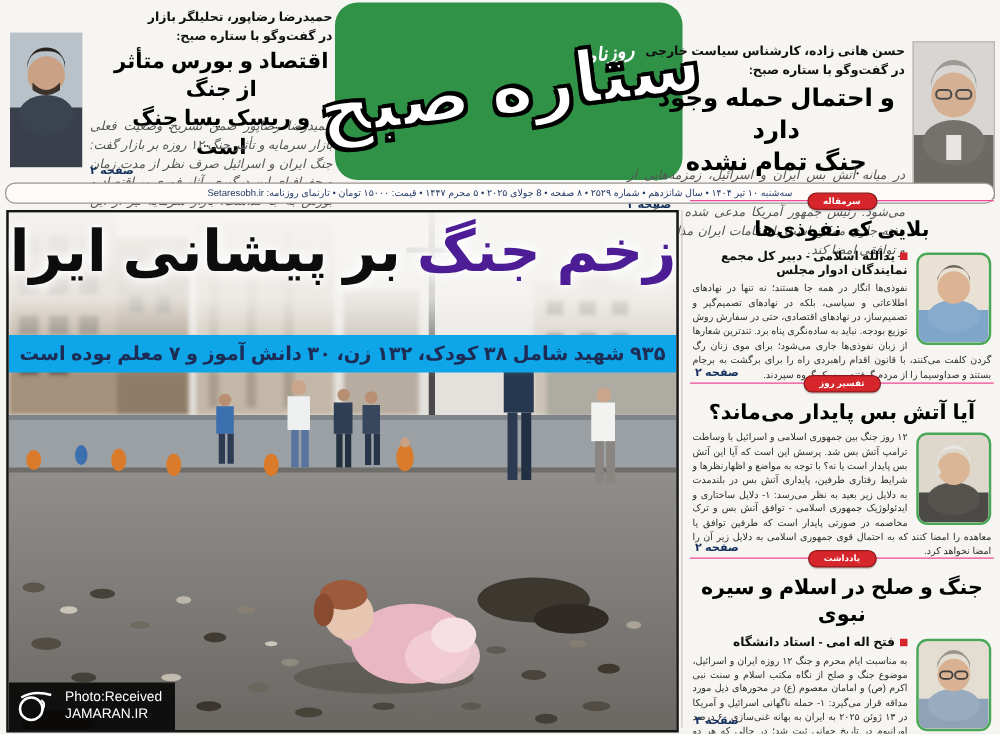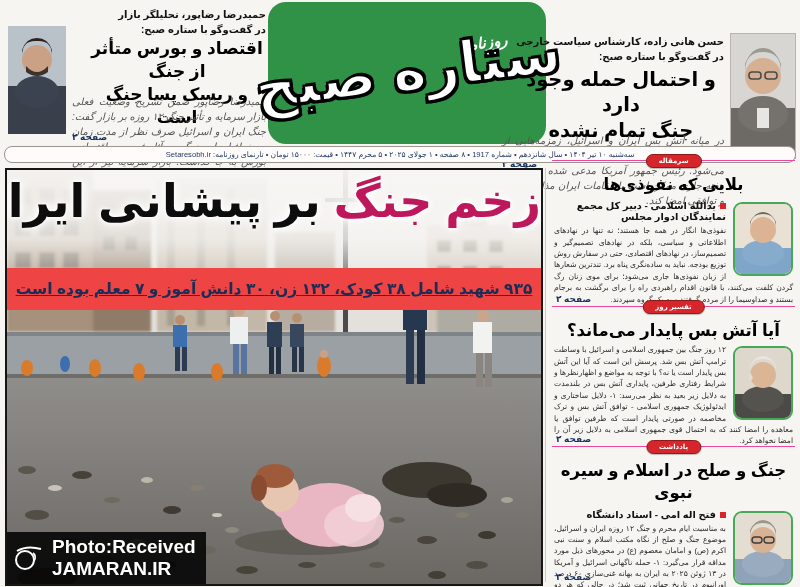--- a/index.html
+++ b/index.html
@@ -32,25 +32,25 @@
   #masthead .logo-kind{position:absolute;right:38px;top:32px;color:#fff;font-size:15px;font-style:italic;font-weight:700;transform:rotate(-8deg);}
 
   
   #datebar{position:absolute;left:4px;top:146px;width:790px;height:15px;border:1px solid #9a958e;border-radius:8px;background:#fdfcfa;display:flex;align-items:center;justify-content:center;direction:rtl;font-size:7.6px;color:#223a66;}
 
   
   #photo{position:absolute;left:5px;top:168px;width:534px;height:414px;border:2px solid #161616;background:#cfcbc6;overflow:hidden;}
   #photo svg.scene{position:absolute;inset:0;}
   #lead-overlay{position:absolute;top:0;left:0;right:0;height:132px;background:linear-gradient(180deg,rgba(248,247,245,.95) 0%,rgba(248,247,245,.8) 52%,rgba(248,247,245,0) 100%);}
   #lead-headline{position:absolute;top:6px;left:0;right:0;text-align:center;direction:rtl;font-size:46px;font-weight:800;letter-spacing:-1px;line-height:1.1;text-shadow:0 0 4px #fff,0 0 9px #fff,0 0 14px #fff;white-space:nowrap;}
-  #lead-headline .red{color:#be185d;}
+  #lead-headline .red{color:#4c1d95;}
   #lead-headline .blk{color:#0d0d0d;}
-  #lead-sub{position:absolute;top:98px;left:0;right:0;height:42px;background:#ef4444;display:flex;align-items:center;justify-content:center;direction:rtl;font-size:15.5px;font-weight:800;color:#1d2c55;text-decoration:underline;}
+  #lead-sub{position:absolute;top:98px;left:0;right:0;height:30px;background:#0ea5e9;display:flex;align-items:center;justify-content:center;direction:rtl;font-size:15.5px;font-weight:800;color:#1d2c55;}
   #credit{position:absolute;left:0;bottom:0;background:rgba(5,5,5,.9);display:flex;align-items:center;gap:7px;padding:4px 10px 4px 6px;}
-  #credit .txt{color:#fff;font-weight:700;font-size:19px;line-height:1.15;}
+  #credit .txt{color:#fff;font-weight:400;font-size:11px;line-height:1.15;}
 
   
   #vrule{position:absolute;left:545px;top:168px;width:1px;height:414px;background:#cdc9c3;}
   .sec{position:absolute;left:552px;width:243px;border-top:1px solid #ec4899;direction:rtl;}
   #sec0{top:160px;height:146px;}
   #sec1{top:306px;height:140px;}
   #sec2{top:446px;height:138px;}
   .tab{position:absolute;top:-7px;left:50%;transform:translateX(-50%);background:#d6262b;border:1px solid #8e1b1b;border-radius:8px;color:#fff;font-size:7px;font-weight:700;padding:2px 12px;white-space:nowrap;box-shadow:0 1px 1px rgba(0,0,0,.25);}
   .sec-head{margin-top:12px;text-align:center;font-size:16.5px;font-weight:800;color:#000;line-height:1.35;}
   .sec-inner{position:relative;padding:0 2px;}
@@ -116,21 +116,21 @@
       </div>
       <div class="h-head">
         <div>و احتمال حمله وجود دارد</div>
         <div>جنگ تمام نشده</div>
       </div>
       <div class="h-body">در میانه آتش بس ایران و اسرائیل، زمزمه‌هایی از بازگشت تهران و واشنگتن به میز مذاکره مطرح می‌شود. رئیس جمهور آمریکا مدعی شده بود که در هفته جاری ممکن است با مقامات ایران مذاکره کرده و توافقی امضا کند.</div>
       <div class="h-page">صفحه ۳</div>
     </div>
   </div>
 
-  <div id="datebar">سه‌شنبه ۱۰ تیر ۱۴۰۴ • سال شانزدهم • شماره 1917 • ۸ صفحه • ۱ جولای ۲۰۲۵ • ۵ محرم ۱۴۴۷ • قیمت: ۱۵۰۰۰ تومان • تارنمای روزنامه: Setaresobh.ir</div>
+  <div id="datebar">سه‌شنبه ۱۰ تیر ۱۴۰۴ • سال شانزدهم • شماره ۲۵۲۹ • ۸ صفحه • 8 جولای ۲۰۲۵ • ۵ محرم ۱۴۴۷ • قیمت: ۱۵۰۰۰ تومان • تارنمای روزنامه: Setaresobh.ir</div>
 
   <div id="photo">
     <svg class="scene" width="534" height="414" viewBox="0 0 534 414">
       <defs>
         <linearGradient id="road" x1="0" y1="0" x2="0" y2="1">
           <stop offset="0" stop-color="#908e8b"></stop>
             <stop offset="1" stop-color="#6b6864"></stop>
         </linearGradient>
         <filter id="bl">
             <feGaussianBlur stdDeviation="1.6"></feGaussianBlur>

